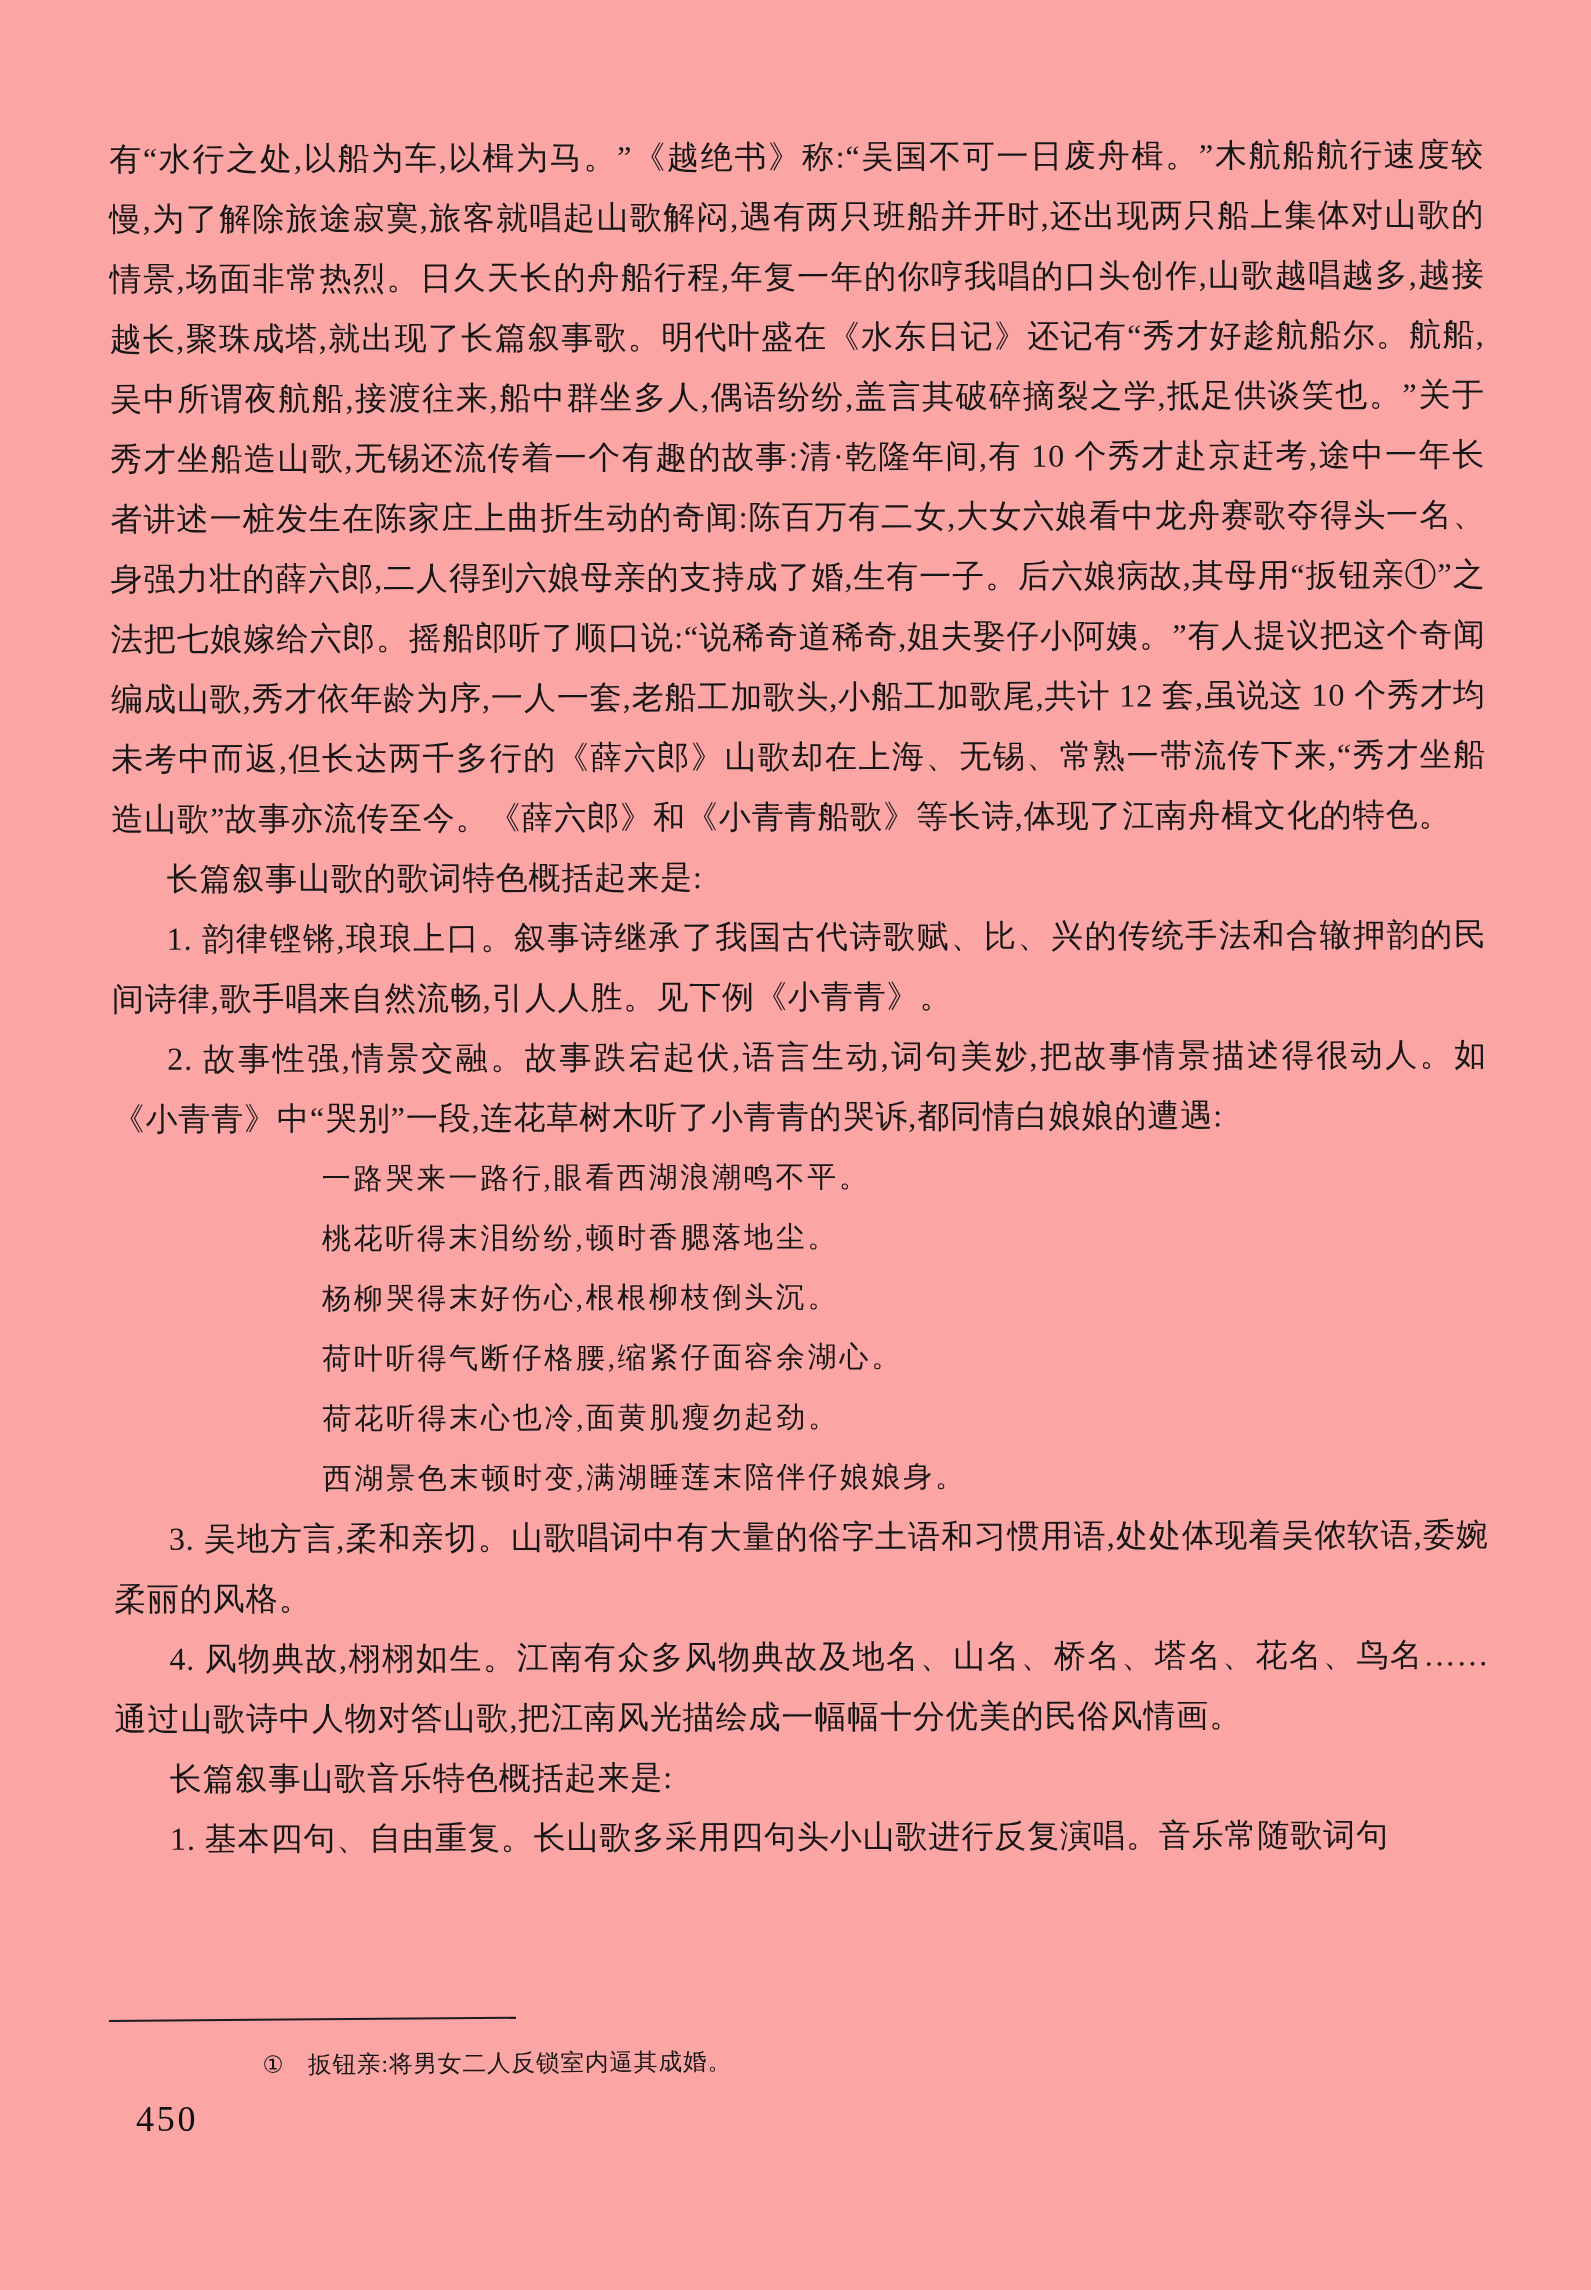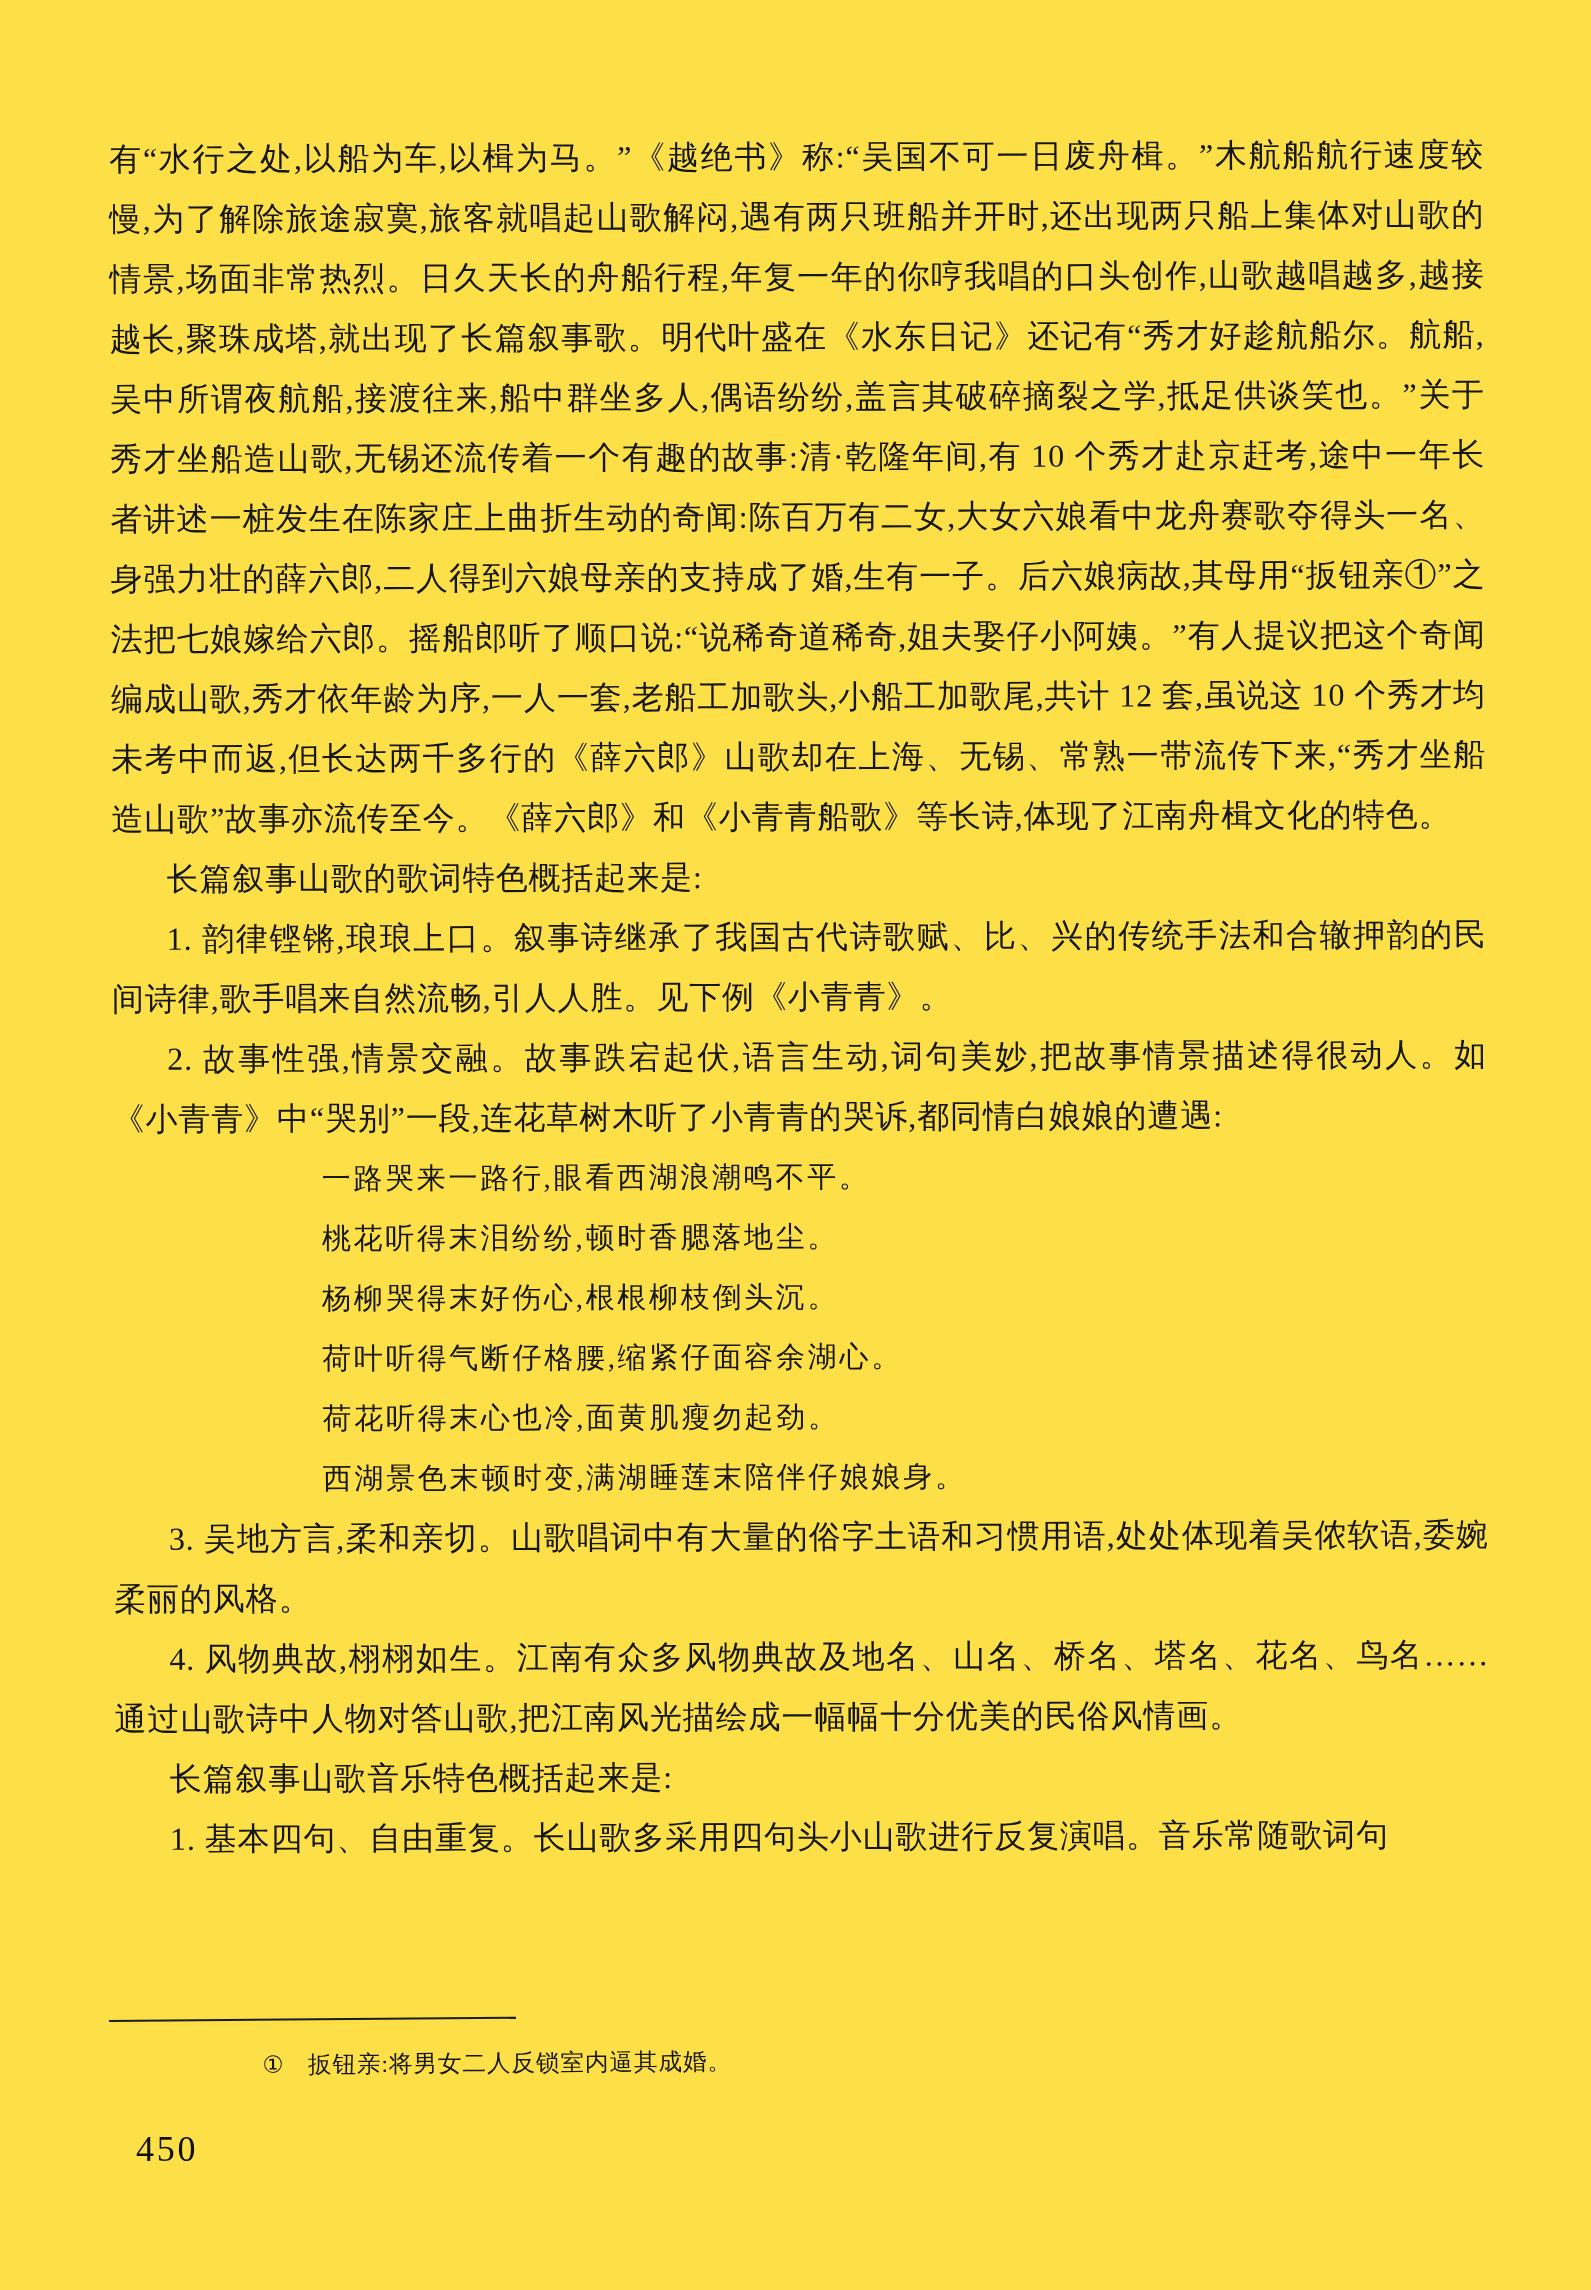--- a/index.html
+++ b/index.html
@@ -5,21 +5,21 @@
   html, body {
     margin: 0;
     padding: 0;
     background: #ffffff;
     font-family: "Liberation Serif", "DejaVu Serif", serif;
   }
   .sheet {
     position: relative;
     width: 1591px;
     height: 2290px;
-    background: #fde047;
+    background: #fca5a5;
     overflow: hidden;
     color: #161616;
   }
   .content {
     position: absolute;
     left: 109px;
     top: 129px;
     width: 1375px;
     transform: rotate(-0.2deg);
     transform-origin: left top;
@@ -69,21 +69,20 @@
   .footnote .fn-marker {
     margin-right: 23.6px;
   }
   .page-number {
     position: absolute;
     left: 136px;
     top: 2098px;
     font-size: 36px;
     letter-spacing: 2.7px;
     color: #111;
-    margin-top: 30px;
   }
 </style>
 </head>
 <body>
 
 <div class="sheet">
 
   <div class="content">
 
   <p class="para plain">有“水行之处,以船为车,以楫为马。”《越绝书》称:“吴国不可一日废舟楫。”木航船航行速度较慢,为了解除旅途寂寞,旅客就唱起山歌解闷,遇有两只班船并开时,还出现两只船上集体对山歌的情景,场面非常热烈。日久天长的舟船行程,年复一年的你哼我唱的口头创作,山歌越唱越多,越接越长,聚珠成塔,就出现了长篇叙事歌。明代叶盛在《水东日记》还记有“秀才好趁航船尔。航船,吴中所谓夜航船,接渡往来,船中群坐多人,偶语纷纷,盖言其破碎摘裂之学,抵足供谈笑也。”关于秀才坐船造山歌,无锡还流传着一个有趣的故事:清·乾隆年间,有 10 个秀才赴京赶考,途中一年长者讲述一桩发生在陈家庄上曲折生动的奇闻:陈百万有二女,大女六娘看中龙舟赛歌夺得头一名、身强力壮的薛六郎,二人得到六娘母亲的支持成了婚,生有一子。后六娘病故,其母用“扳钮亲①”之法把七娘嫁给六郎。摇船郎听了顺口说:“说稀奇道稀奇,姐夫娶仔小阿姨。”有人提议把这个奇闻编成山歌,秀才依年龄为序,一人一套,老船工加歌头,小船工加歌尾,共计 12 套,虽说这 10 个秀才均未考中而返,但长达两千多行的《薛六郎》山歌却在上海、无锡、常熟一带流传下来,“秀才坐船造山歌”故事亦流传至今。《薛六郎》和《小青青船歌》等长诗,体现了江南舟楫文化的特色。</p>

